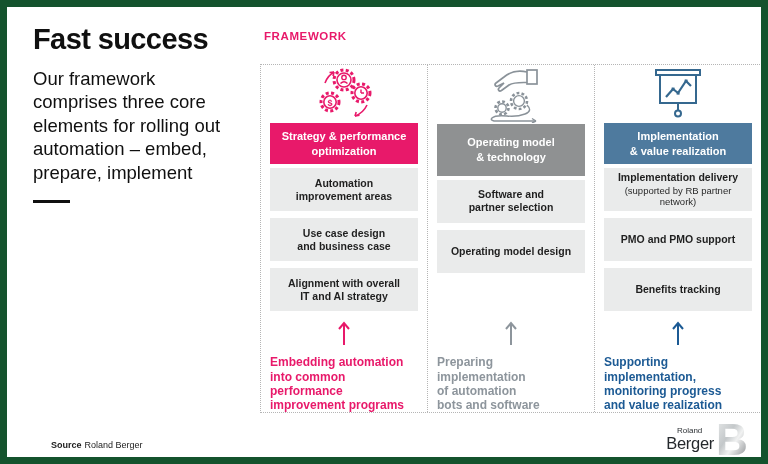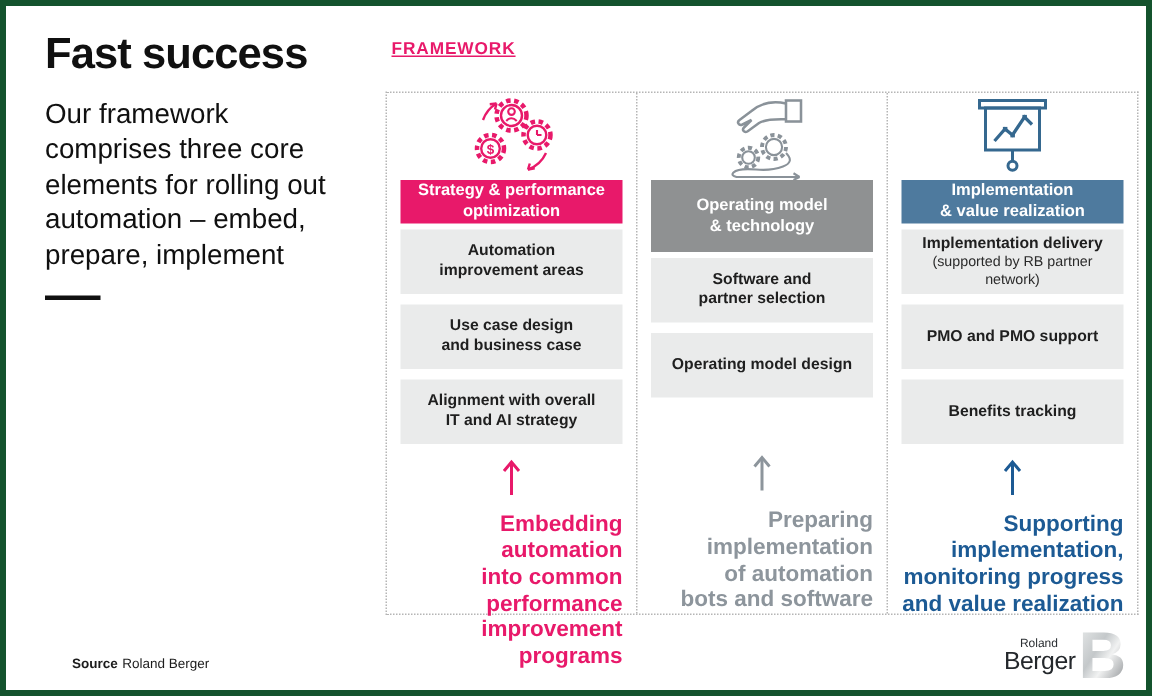--- a/index.html
+++ b/index.html
@@ -1,35 +1,35 @@
 <!DOCTYPE html>
 <html><head>
 <meta charset="utf-8">
 <style>
   html,body{margin:0;padding:0;background:#f4f4f4;font-family:"Liberation Sans",sans-serif;}
-  .slide{position:relative;width:768px;height:464px;background:#ffffff;border:4px solid #14532d;box-sizing:border-box;overflow:hidden;}
+  .slide{position:relative;width:768px;height:464px;background:#ffffff;border:7px solid #14532d;box-sizing:border-box;overflow:hidden;}
 
   
   .left-block{position:absolute;left:26px;top:16px;width:214px;}
   .page-title{margin:0;font-size:29px;font-weight:700;letter-spacing:-0.6px;color:#101010;}
   .page-subtitle{margin:11px 0 0;font-size:18.5px;line-height:1.27;color:#101010;white-space:pre-line;}
   .title-dash{width:37px;height:3px;background:#101010;margin-top:16px;}
 
   
-  .section-label{position:absolute;left:257px;top:23px;font-size:11.5px;font-weight:700;letter-spacing:0.6px;text-decoration:underline;}
+  .section-label{position:absolute;left:257px;top:23px;font-size:11.5px;font-weight:700;letter-spacing:0.6px;}
   .panel{position:absolute;left:253px;top:57px;width:502px;height:349px;border:1px dotted #b5b5b5;box-sizing:border-box;display:flex;}
   .column{flex:1 1 0;display:flex;flex-direction:column;align-items:center;padding:0 9px;box-sizing:border-box;min-width:0;}
   .column:not(:last-child){border-right:1px dotted #b5b5b5;}
   .icon-area{height:72px;display:flex;align-items:center;justify-content:center;}
   .col-header{width:100%;height:64px;display:flex;align-items:center;justify-content:center;color:#fff;font-weight:700;font-size:11px;line-height:1.3;text-align:center;white-space:pre-line;}
   .items{width:100%;height:162px;margin-top:4px;display:flex;flex-direction:column;gap:7px;}
   .item{width:100%;height:43px;background:#eaebeb;display:flex;flex-direction:column;align-items:center;justify-content:center;text-align:center;font-size:10.5px;font-weight:700;color:#1f1f1f;line-height:1.25;white-space:pre-line;box-sizing:border-box;padding:0 4px;}
   .item .sub{font-size:9.5px;font-weight:400;color:#2a2a2a;}
   .flow{margin-top:9px;display:flex;flex-direction:column;align-items:center;}
-  .caption{margin-top:5px;font-size:15px;font-weight:700;text-align:right;line-height:1.18;white-space:pre-line;}
+  .caption{margin-top:5px;font-size:12px;font-weight:700;text-align:left;line-height:1.18;white-space:pre-line;}
 
   
   .footer-source{position:absolute;left:44px;top:433px;font-size:9px;color:#1c1c1c;}
   .footer-source .src-label{font-weight:700;margin-right:3px;}
   .logo{position:absolute;right:13px;top:411px;display:flex;align-items:center;}
   .logo-text{display:flex;flex-direction:column;align-items:center;margin-right:4px;}
   .logo-roland{font-size:8px;color:#2b2f33;line-height:1;margin-bottom:0;margin-right:1px;}
   .logo-berger{font-size:16.5px;color:#24282c;letter-spacing:-0.3px;line-height:1.05;}
 </style>
 </head>

